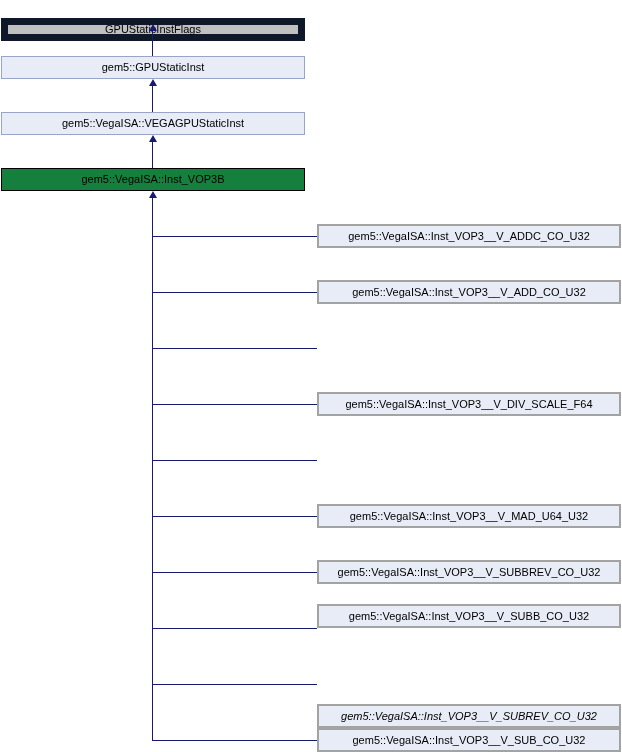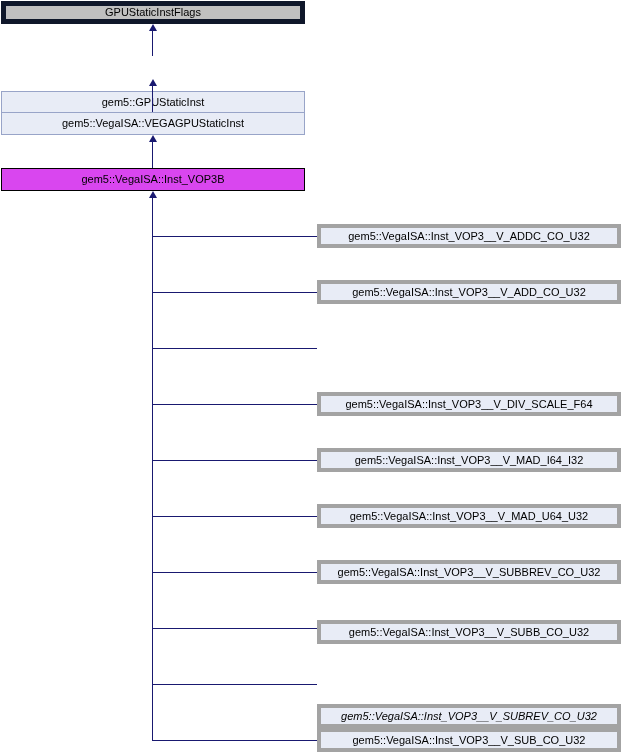--- a/index.html
+++ b/index.html
@@ -17,44 +17,44 @@
     position: absolute;
     box-sizing: border-box;
     display: flex;
     align-items: center;
     justify-content: center;
     text-align: center;
     white-space: nowrap;
     line-height: 1;
   }
   .node-root {
-    left: 1px; top: 1px; width: 304px; height: 23px;
+    left: 1px; top: 18px; width: 304px; height: 23px;
     background: #c0c0c0;
-    border: 5px solid #0f172a;
+    border: 7px solid #0f172a;
   }
   .node-ancestor {
     left: 1px; width: 304px; height: 23px;
     background: #e8ecf6;
     border: 1px solid #98a4c8;
   }
-  .node-ancestor.a0 { top: 56px; margin-top: 35px; }
+  .node-ancestor.a0 { top: 56px; }
   .node-ancestor.a1 { top: 112px; }
   .node-current {
     left: 1px; top: 168px; width: 304px; height: 23px;
-    background: #d946ef;
+    background: #15803d;
     border: 1px solid #000000;
   }
   .node-child {
     left: 317px; width: 304px; height: 24px;
     background: #e8ecf6;
-    border: 4px solid #a3a3a3;
+    border: 2px solid #a3a3a3;
   }
   .c0 { top: 224px; } .c1 { top: 280px; } .c2 { top: 336px; }
   .c3 { top: 392px; text-align: right; } .c4 { top: 448px; } .c5 { top: 504px; }
-  .c6 { top: 560px; } .c7 { top: 620px; } .c8 { top: 704px; font-style: italic; }
+  .c6 { top: 560px; } .c7 { top: 604px; } .c8 { top: 704px; font-style: italic; }
   .c9 { top: 728px; }
   .vline {
     position: absolute;
     left: 152px;
     width: 1px;
     background: #191970;
   }
   .e1 { top: 30px;  height: 26px; }
   .e2 { top: 85px;  height: 27px; }
   .e3 { top: 141px; height: 27px; }
@@ -90,21 +90,20 @@
 <div class="canvas">
 
   <div class="node node-root">GPUStaticInstFlags</div>
   <div class="node node-ancestor a0">gem5::GPUStaticInst</div>
   <div class="node node-ancestor a1">gem5::VegaISA::VEGAGPUStaticInst</div>
   <div class="node node-current">gem5::VegaISA::Inst_VOP3B</div>
 
   <div class="node node-child c0">gem5::VegaISA::Inst_VOP3__V_ADDC_CO_U32</div>
   <div class="node node-child c1">gem5::VegaISA::Inst_VOP3__V_ADD_CO_U32</div>
   <div class="node node-child c3">gem5::VegaISA::Inst_VOP3__V_DIV_SCALE_F64</div>
-  <div class="node node-child c4">gem5::VegaISA::Inst_VOP3__V_MAD_I64_I32</div>
   <div class="node node-child c5">gem5::VegaISA::Inst_VOP3__V_MAD_U64_U32</div>
   <div class="node node-child c6">gem5::VegaISA::Inst_VOP3__V_SUBBREV_CO_U32</div>
   <div class="node node-child c7">gem5::VegaISA::Inst_VOP3__V_SUBB_CO_U32</div>
   <div class="node node-child c8">gem5::VegaISA::Inst_VOP3__V_SUBREV_CO_U32</div>
   <div class="node node-child c9">gem5::VegaISA::Inst_VOP3__V_SUB_CO_U32</div>
 
   <div class="arrowhead ah1"></div>
   <div class="vline e1"></div>
 
   <div class="arrowhead ah2"></div>

